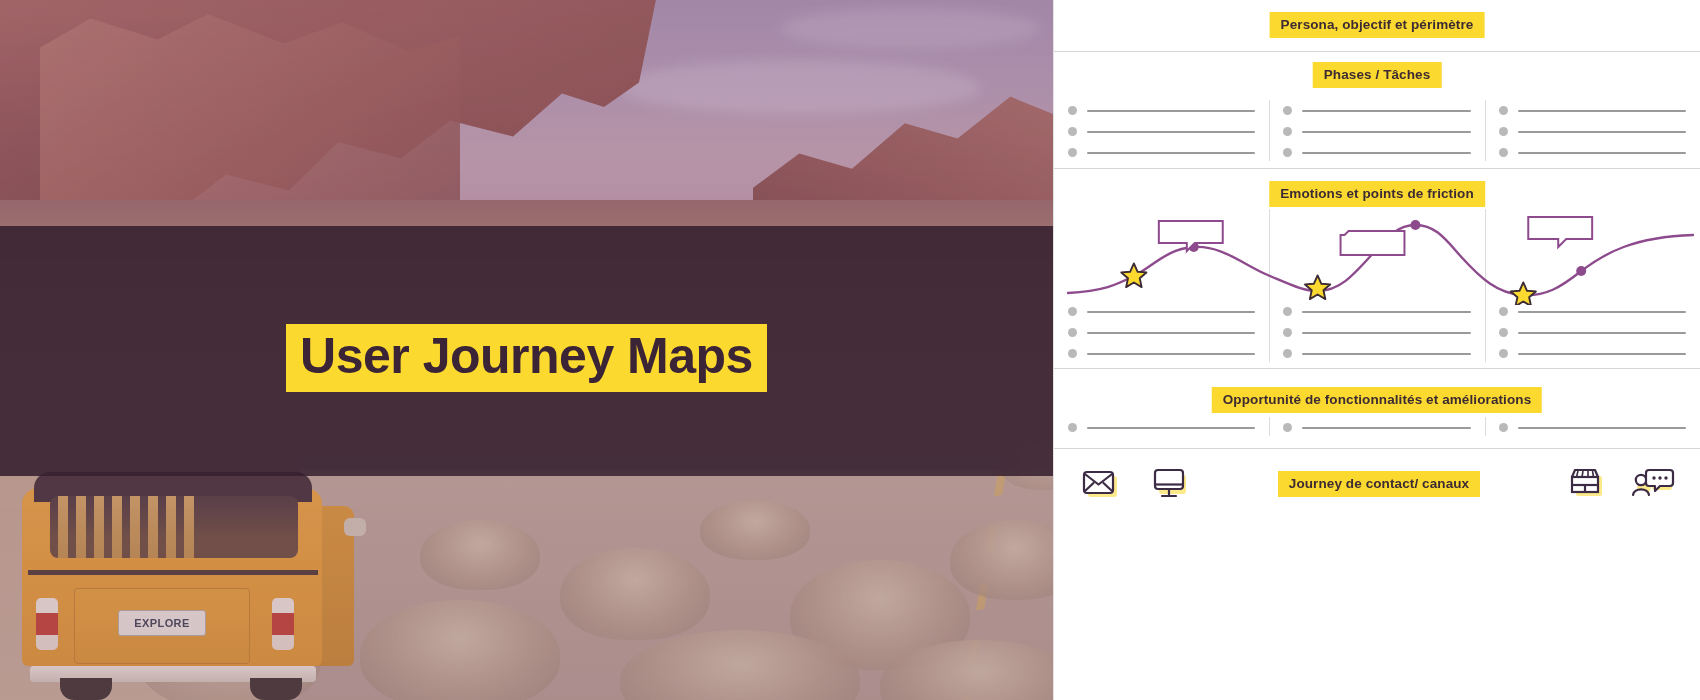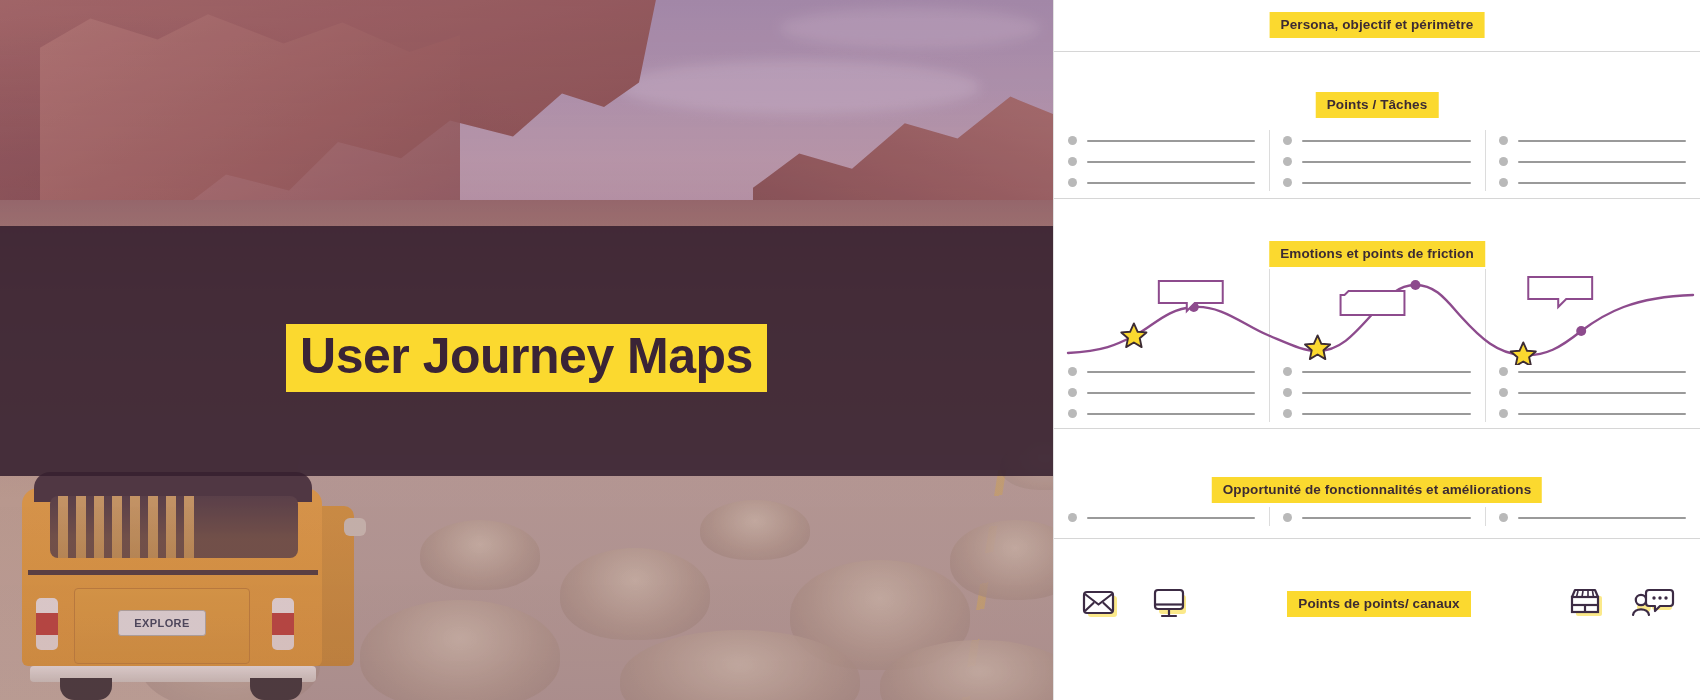--- a/index.html
+++ b/index.html
@@ -157,21 +157,21 @@
     display:inline-block;
     background:#fbd92f; color:#3a2436;
     font-size:50px; font-weight:700; letter-spacing:-.5px;
     padding:6px 14px 10px 14px; line-height:1.05;
   }
 
   
   .map {
     position:relative; width:647px; height:700px; background:#fff;
     border-left:1px solid #e2e2e2;
-    display:flex; flex-direction:column;gap:30px;
+    display:flex; flex-direction:column;
   }
   .row { position:relative; border-bottom:1px solid #d6d6d6; background:#fff; }
   .row:last-child { border-bottom:none; }
   .chip {
     display:inline-block; background:#fbd92f; color:#3c2b33;
     font-size:13.5px; font-weight:700; padding:5px 11px 6px 11px;
     white-space:nowrap; letter-spacing:.1px;
   }
   .chip-center { position:absolute; left:50%; transform:translateX(-50%); }
 
@@ -308,21 +308,21 @@
   </div>
 
   <div class="map">
 
     <div class="row row-persona">
       <span class="chip chip-center">Persona, objectif et périmètre</span>
     </div>
 
 
     <div class="row row-actions">
-      <span class="chip chip-center">Points / Tâches</span>
+      <span class="chip chip-center">Phases / Tâches</span>
       <div class="cols" style="top:52px;">
         <div class="col">
           <div class="bullets">
             <div class="bline">
                 <span class="bdot"></span>
                 <span class="brule"></span>
               </div>
             <div class="bline">
                 <span class="bdot"></span>
                 <span class="brule"></span>
@@ -510,21 +510,21 @@
             <rect x="4" y="3" width="28" height="19" rx="3" fill="#ffffff" stroke="#3c2b44" stroke-width="2.2"></rect>
             <path d="M4 17.5 H32" stroke="#3c2b44" stroke-width="2.2"></path>
             <path d="M18 22 V28" stroke="#3c2b44" stroke-width="2.2" stroke-linecap="round"></path>
             <path d="M11 29 H25" stroke="#3c2b44" stroke-width="2.2" stroke-linecap="round"></path>
           </svg>
         </div>
 
         <div class="tp-spacer"></div>
 
         <div class="tp-chip-wrap">
-          <span class="chip">Points de points/ canaux</span>
+          <span class="chip">Journey de contact/ canaux</span>
         </div>
 
         <div class="tp-spacer"></div>
 
         <div class="tp-icon">
           <svg width="40" height="34" viewBox="0 0 40 34">
             <rect x="9" y="9" width="26" height="20" rx="2" fill="#fbe98a"></rect>
             <path d="M5 10 L8 3 H28 L31 10 Z" fill="#ffffff" stroke="#3c2b44" stroke-width="2.2" stroke-linejoin="round"></path>
             <path d="M9.5 10 L11 4 M15 10 L16 4 M21 10 L21 4 M26.5 10 L25.5 4" stroke="#3c2b44" stroke-width="1.6"></path>
             <rect x="5" y="10" width="26" height="15" fill="#ffffff" stroke="#3c2b44" stroke-width="2.2"></rect>

